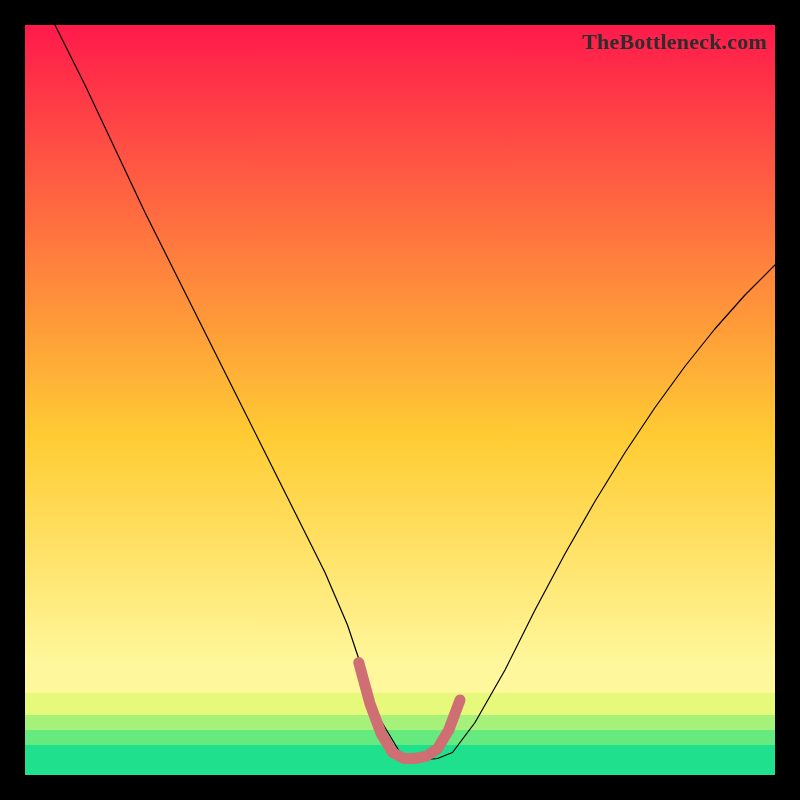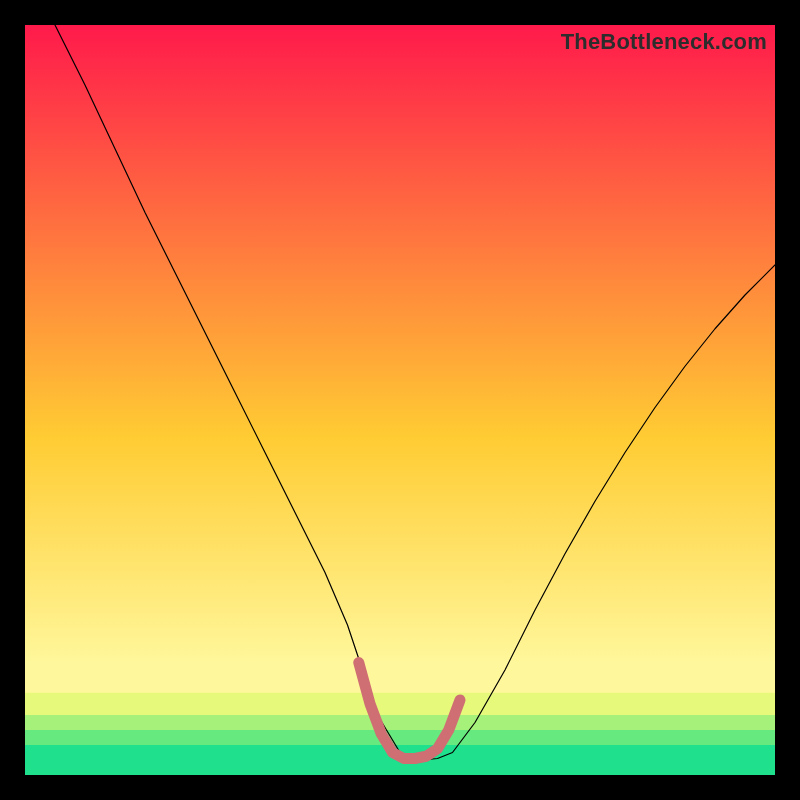--- a/index.html
+++ b/index.html
@@ -28,20 +28,21 @@
   .watermark {
     position: absolute;
     top: 4px;
     right: 8px;
     color: #2d2d2d;
     font-size: 22px;
     font-weight: 600;
     letter-spacing: 0.2px;
     z-index: 5;
     user-select: none;
+    font-family: Liberation Serif, serif;
   }
 </style>
 </head>
 <body>
 
 <div class="frame">
   <div class="plot">
     <svg id="chart-svg" width="750" height="750" viewBox="0 0 100 100" preserveAspectRatio="none">
       <defs>
         <linearGradient id="bg-grad" x1="0" y1="0" x2="0" y2="1">

